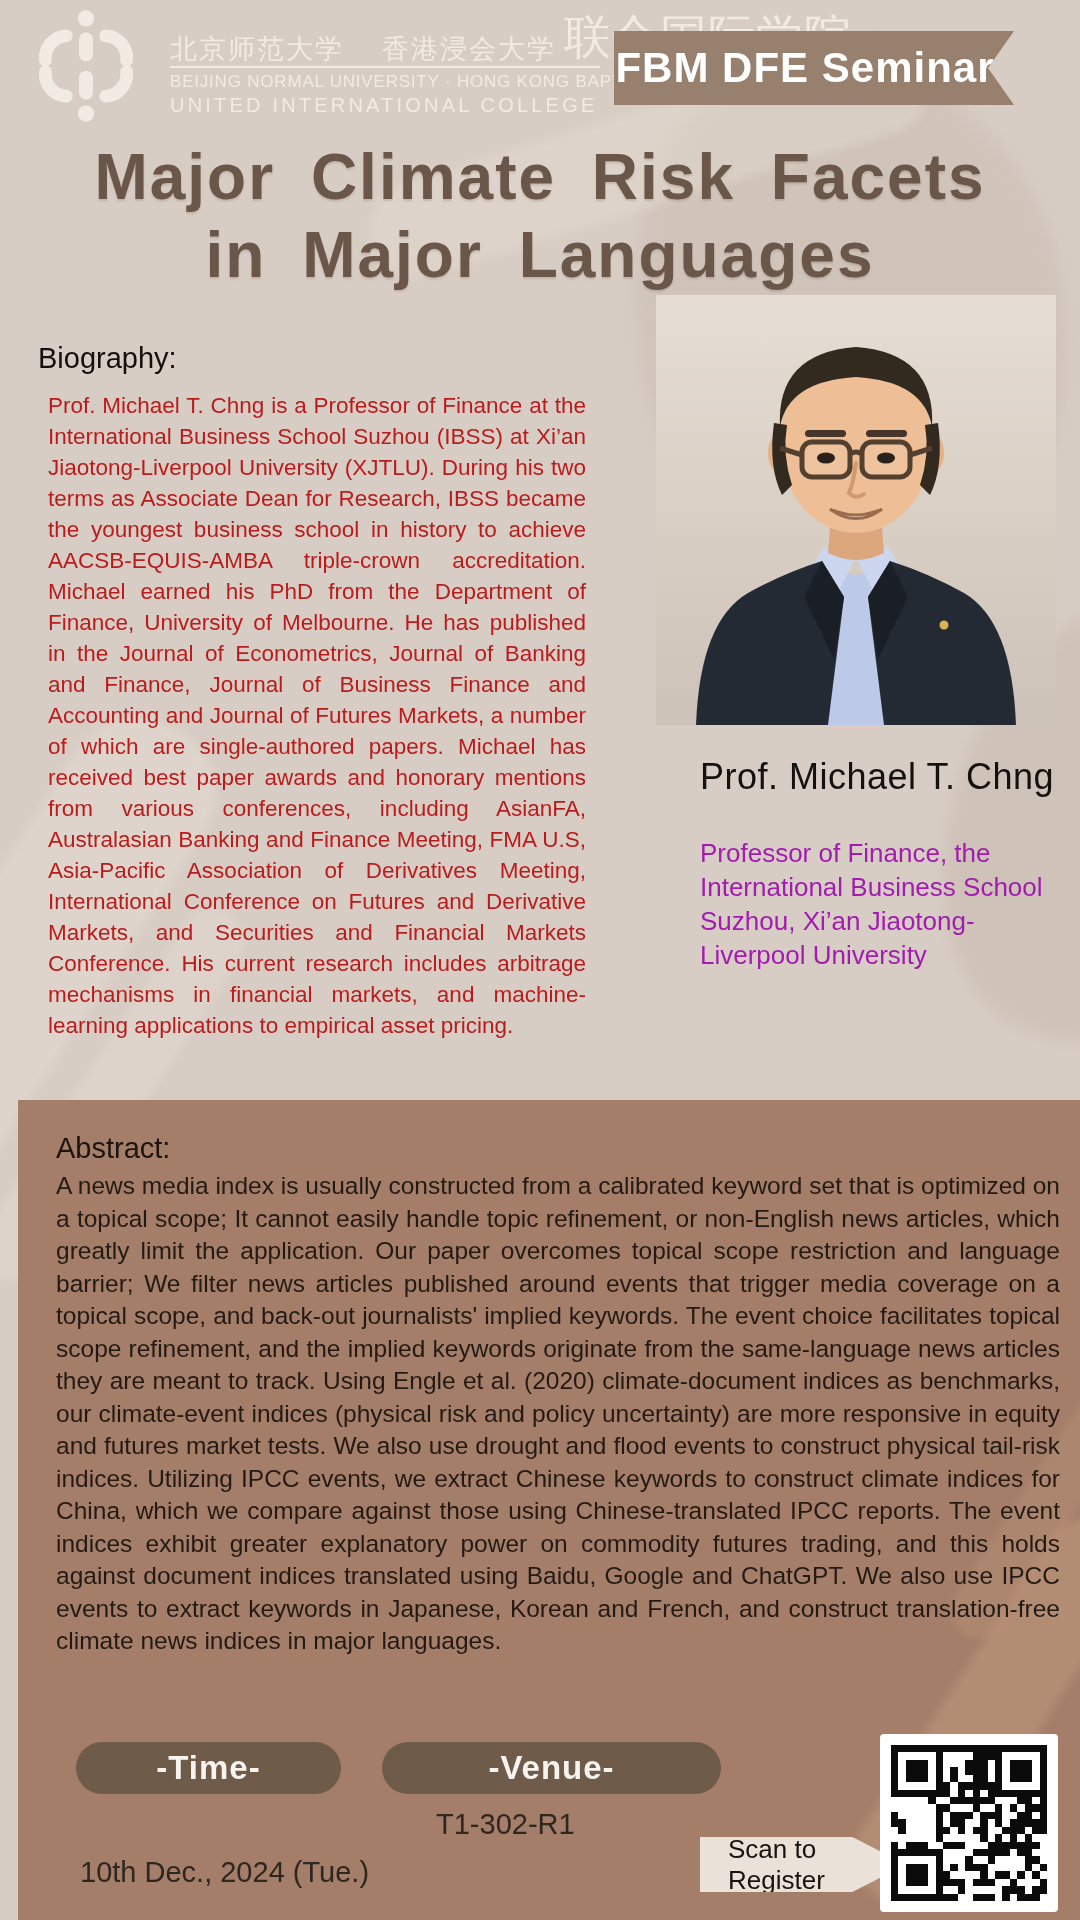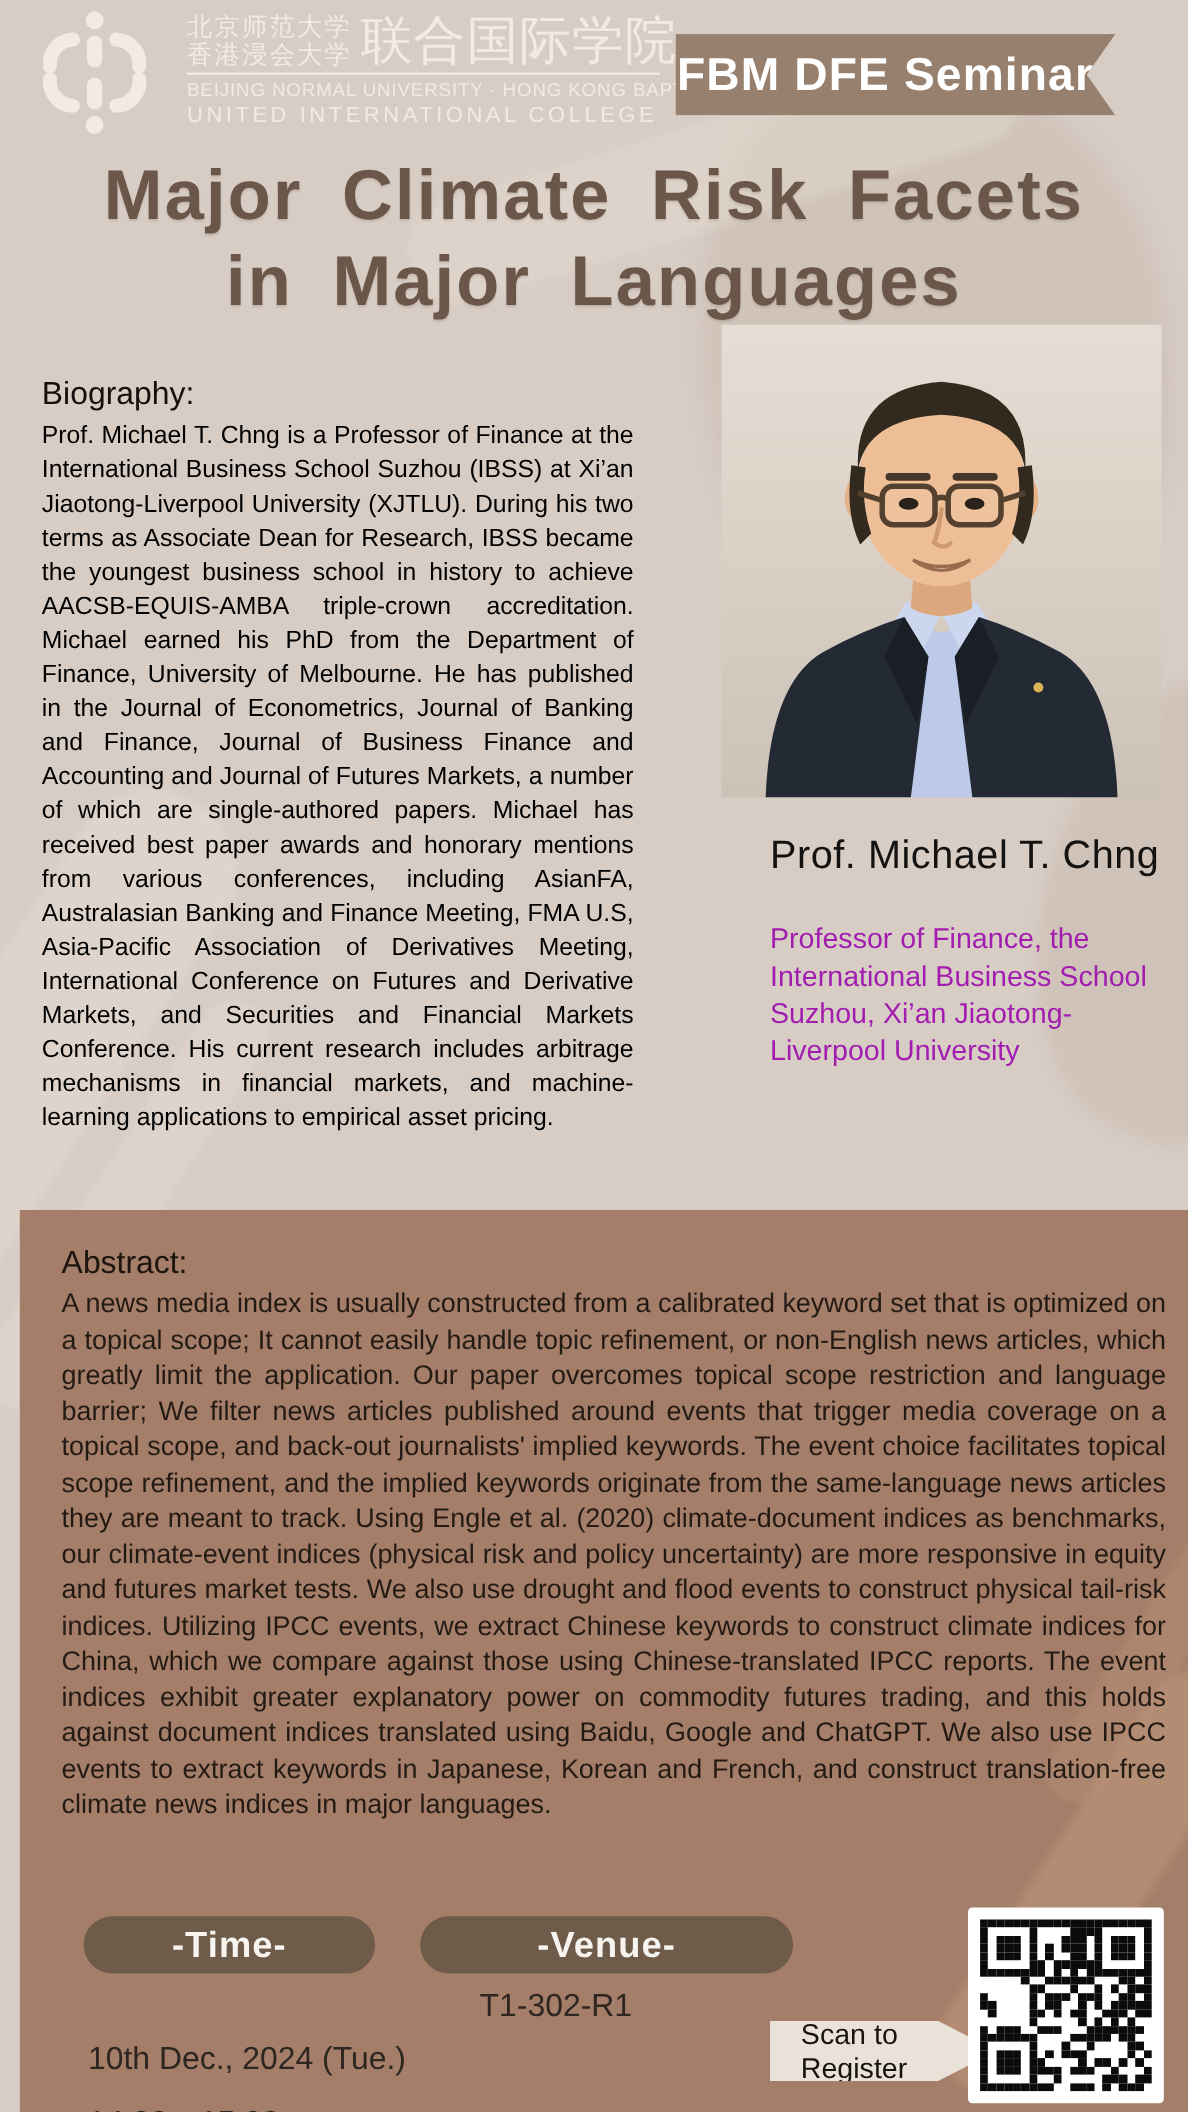--- a/index.html
+++ b/index.html
@@ -24,42 +24,42 @@
     border-radius:48px;transform:rotate(33deg);filter:blur(4px);}
   .tex-brown2{left:1005px;top:1340px;width:55px;height:320px;background:#bb9278;opacity:.4;
     border-radius:30px;transform:rotate(33deg);filter:blur(3px);}
 
   .z{position:absolute;z-index:2;}
 
   
   .logo-icon{left:20px;top:8px;width:132px;height:116px;}
   .logo-text{left:170px;top:12px;width:436px;color:#f2ebe3;}
   .cn-row{display:flex;align-items:flex-end;gap:8px;}
-  .cn-small{display:flex;flex-direction:column;font-size:23px;line-height:25px;letter-spacing:2px;white-space:nowrap;}
+  .cn-small{display:flex;flex-direction:row;font-size:27px;line-height:25px;letter-spacing:2px;white-space:nowrap;gap:38px;}
   .cn-large{font-size:47px;line-height:50px;letter-spacing:1px;white-space:nowrap;}
   .logo-rule{height:2px;background:#f2ebe3;margin:4px 0 4px 0;width:430px;}
   .logo-en1{font-size:17px;letter-spacing:.8px;white-space:nowrap;}
   .logo-en2{font-size:20px;letter-spacing:3.2px;white-space:nowrap;margin-top:2px;}
 
   .banner{
     left:614px;top:31px;width:400px;height:74px;background:#98806e;
     clip-path:polygon(0 0,100% 0,calc(100% - 26px) 50%,100% 100%,0 100%);
     display:flex;align-items:center;justify-content:center;
     color:#ffffff;font-weight:700;font-size:42px;letter-spacing:1px;padding-right:18px;box-sizing:border-box;
   }
 
   
   .title{left:0;top:138px;width:1080px;margin:0;text-align:center;font-weight:700;color:#6a574a;
     text-shadow:0 2px 2px rgba(60,40,25,.15);}
   .title span{display:block;font-size:64px;line-height:78px;letter-spacing:2px;word-spacing:16px;}
 
   
   .bio-heading{left:38px;top:342px;margin:0;font-weight:400;font-size:29px;color:#15100d;}
-  .bio-text{left:38px;top:380px;width:538px;margin:0;font-size:22.5px;line-height:31px;
-    text-align:justify;color:#000000;}
+  .bio-text{left:38px;top:380px;width:538px;margin:10px;font-size:22.5px;line-height:31px;
+    text-align:justify;color:#b91c1c;}
 
   
   .photo{left:655px;top:295px;width:402px;height:430px;margin:0;}
   .speaker-name{left:700px;top:756px;width:380px;font-size:36px;color:#141210;letter-spacing:.5px;}
   .speaker-role{left:700px;top:836px;width:380px;font-size:26px;line-height:34px;color:#a21caf;white-space:pre-line;}
 
   
   .abstract{left:18px;top:1100px;width:1080px;height:820px;background:#a47e69;}
   .abstract .inner{position:absolute;z-index:2;}
   .abs-heading{left:38px;top:32px;margin:0;font-weight:400;font-size:29px;color:#1d140e;}

